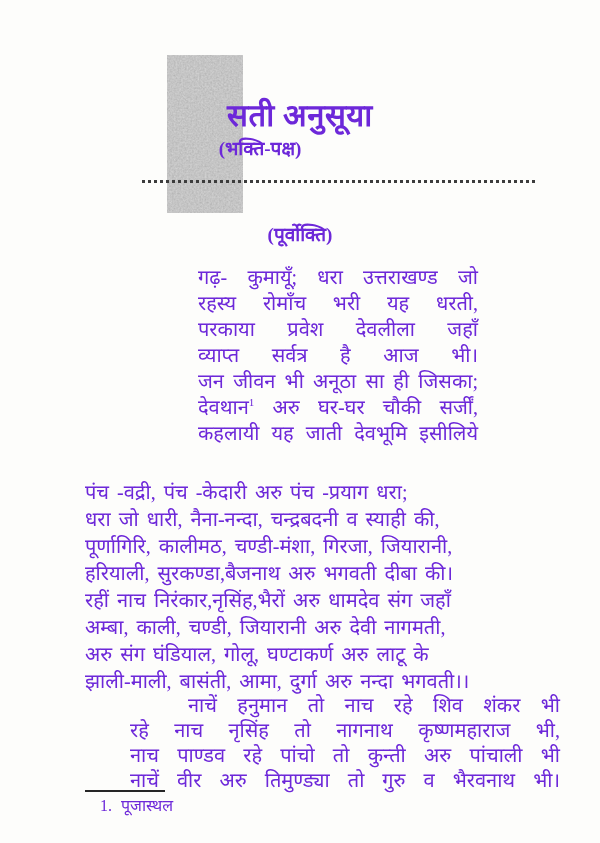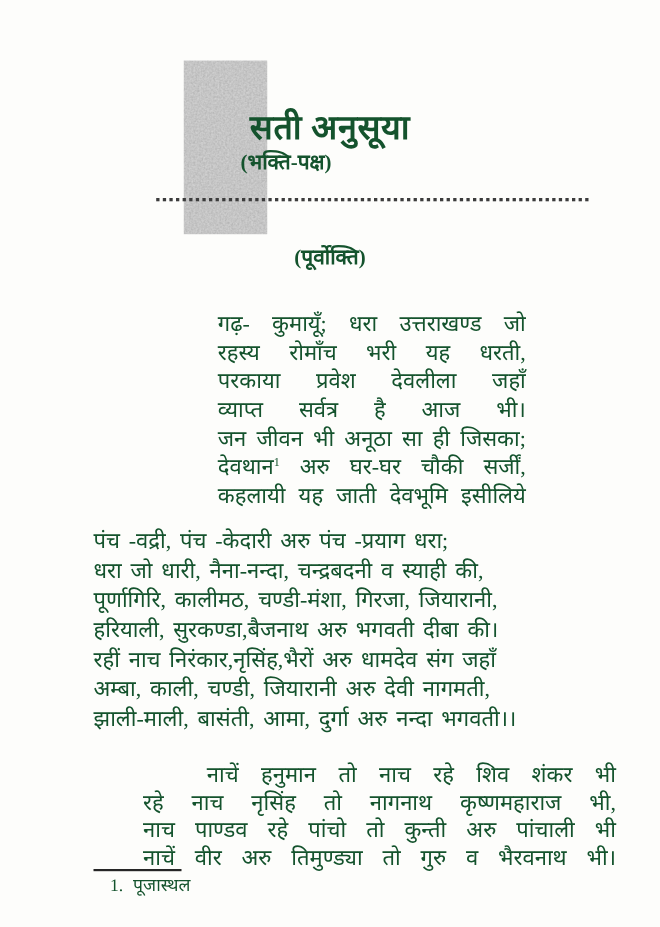--- a/index.html
+++ b/index.html
@@ -1,20 +1,20 @@
 <!DOCTYPE html>
 <html lang="hi"><head>
 <meta charset="utf-8">
 <style>
   html,body { margin:0; padding:0; background:#ffffff; }
   .page {
     position:relative;
     width:600px; height:843px;
     background:#fdfdfb;
-    color:#14532d;
+    color:#6d28d9;
     font-family:"Liberation Serif","DejaVu Serif",serif;
     overflow:hidden;
   }
   .texture-block { position:absolute; left:167px; top:55px; }
   .page-title {
     position:absolute; top:99px; left:0; width:600px;
     text-align:center; font-size:31px; line-height:34px;
     font-weight:700; letter-spacing:0.5px;
   }
   .page-subtitle {
@@ -24,21 +24,21 @@
   .dotted-divider {
     position:absolute; left:142px; top:180px; width:393px; height:0;
     border-top:3px dotted #3c3c3c;
   }
   .section-heading {
     position:absolute; top:220px; left:0; width:600px;
     text-align:center; font-size:19px; line-height:30px; font-weight:700;
   }
   .stanza { position:absolute; }
   .stanza .line { white-space:normal; }
-  .stanza-1 { left:198px; top:282px; width:280px; font-size:20px; line-height:26px; }
+  .stanza-1 { left:198px; top:264px; width:280px; font-size:20px; line-height:26px; }
   .stanza-1 .line { text-align:justify; text-align-last:justify; }
   .stanza-2 { left:85px;  top:479px; width:455px; font-size:20px; line-height:27px; }
   .stanza-2 .line { text-align:left; word-spacing:3px; }
   .stanza-3 { left:130px; top:693px; width:430px; font-size:20px; line-height:25px; }
   .stanza-3 .line { text-align:justify; text-align-last:justify; }
   .stanza-3 .line.first { padding-left:58px; }
   .footref-sup { font-size:11px; vertical-align:super; line-height:0; }
   .footnote-rule {
     position:absolute; left:85px; top:790px; width:80px; height:0;
     border-top:2px solid #262626;
@@ -88,20 +88,21 @@
     <div class="line">कहलायी यह जाती देवभूमि इसीलिये</div>
   </div>
 
   <div class="stanza stanza-2">
     <div class="line">पंच -वद्री, पंच -केदारी अरु पंच -प्रयाग धरा;</div>
     <div class="line">धरा जो धारी, नैना-नन्दा, चन्द्रबदनी व स्याही की,</div>
     <div class="line">पूर्णागिरि, कालीमठ, चण्डी-मंशा, गिरजा, जियारानी,</div>
     <div class="line">हरियाली, सुरकण्डा,बैजनाथ अरु भगवती दीबा की।</div>
     <div class="line">रहीं नाच निरंकार,नृसिंह,भैरों अरु धामदेव संग जहाँ</div>
     <div class="line">अम्बा, काली, चण्डी, जियारानी अरु देवी नागमती,</div>
+    <div class="line">अरु संग घंडियाल, गोलू, घण्टाकर्ण अरु लाटू के</div>
     <div class="line">झाली-माली, बासंती, आमा, दुर्गा अरु नन्दा भगवती।।</div>
   </div>
 
   <div class="stanza stanza-3">
     <div class="line first">नाचें हनुमान तो नाच रहे शिव शंकर भी</div>
     <div class="line">रहे नाच नृसिंह तो नागनाथ कृष्णमहाराज भी,</div>
     <div class="line">नाच पाण्डव रहे पांचो तो कुन्ती अरु पांचाली भी</div>
     <div class="line">नाचें वीर अरु तिमुण्ड्या तो गुरु व भैरवनाथ भी।</div>
   </div>
 

